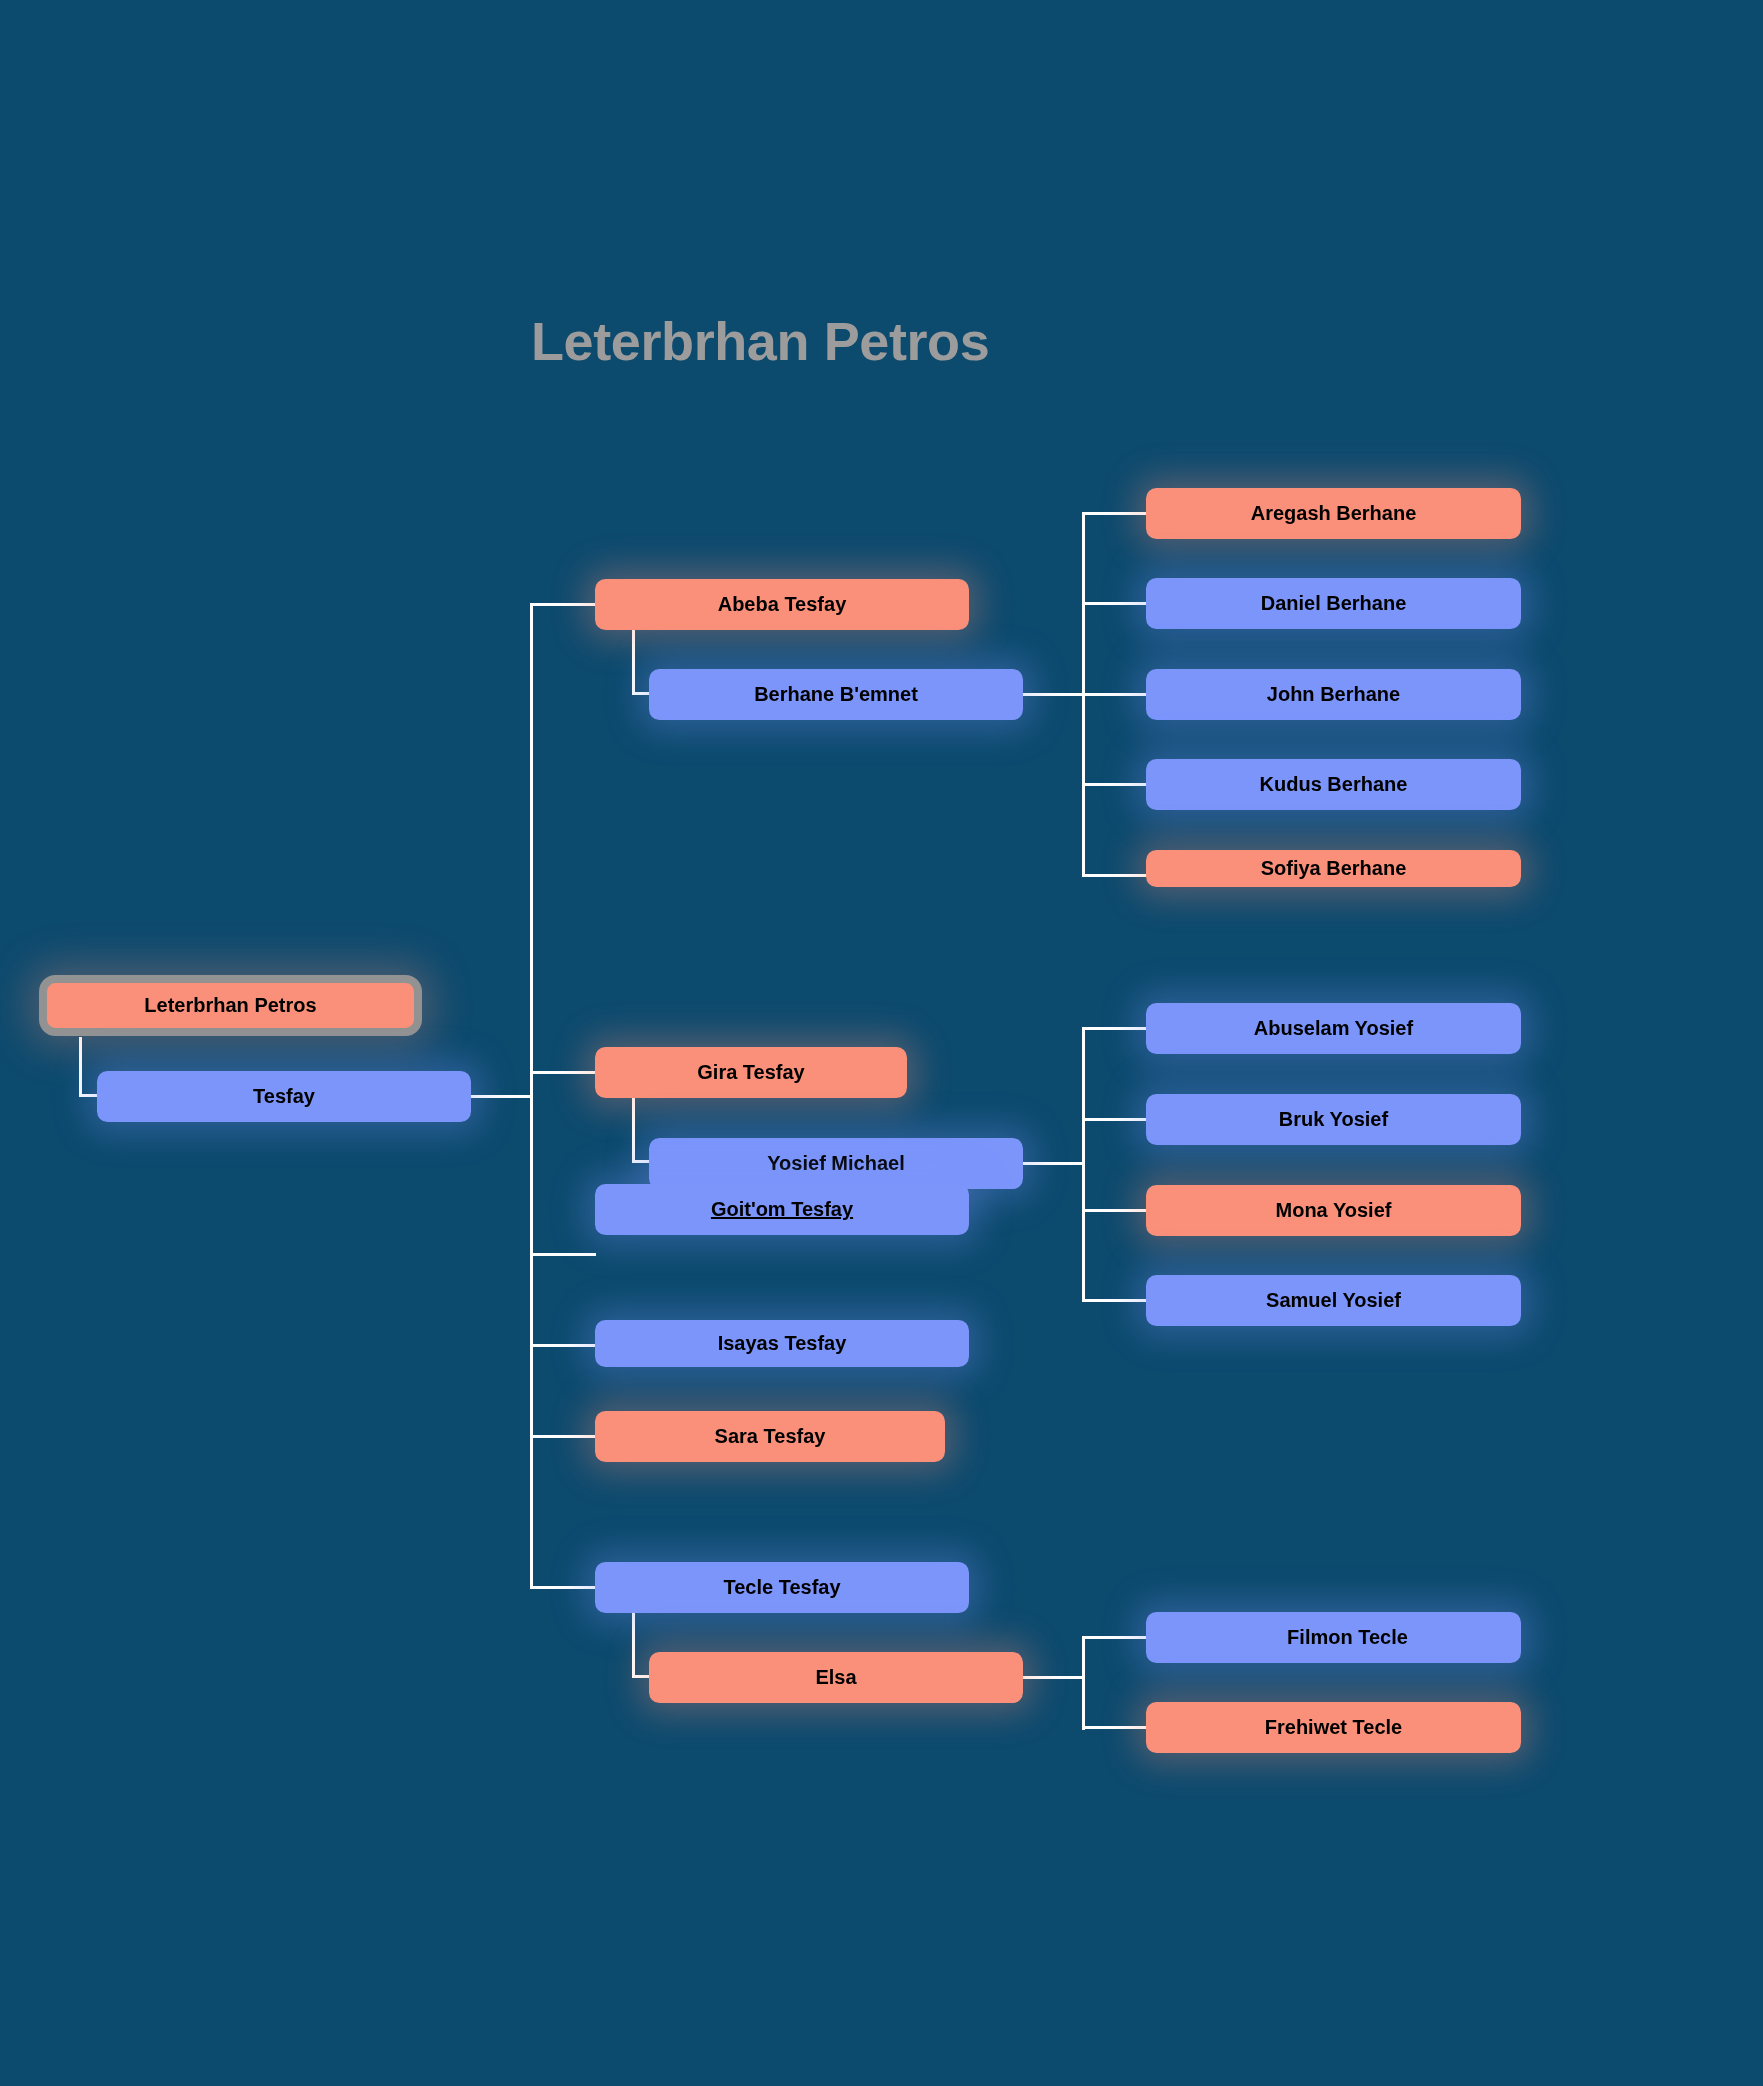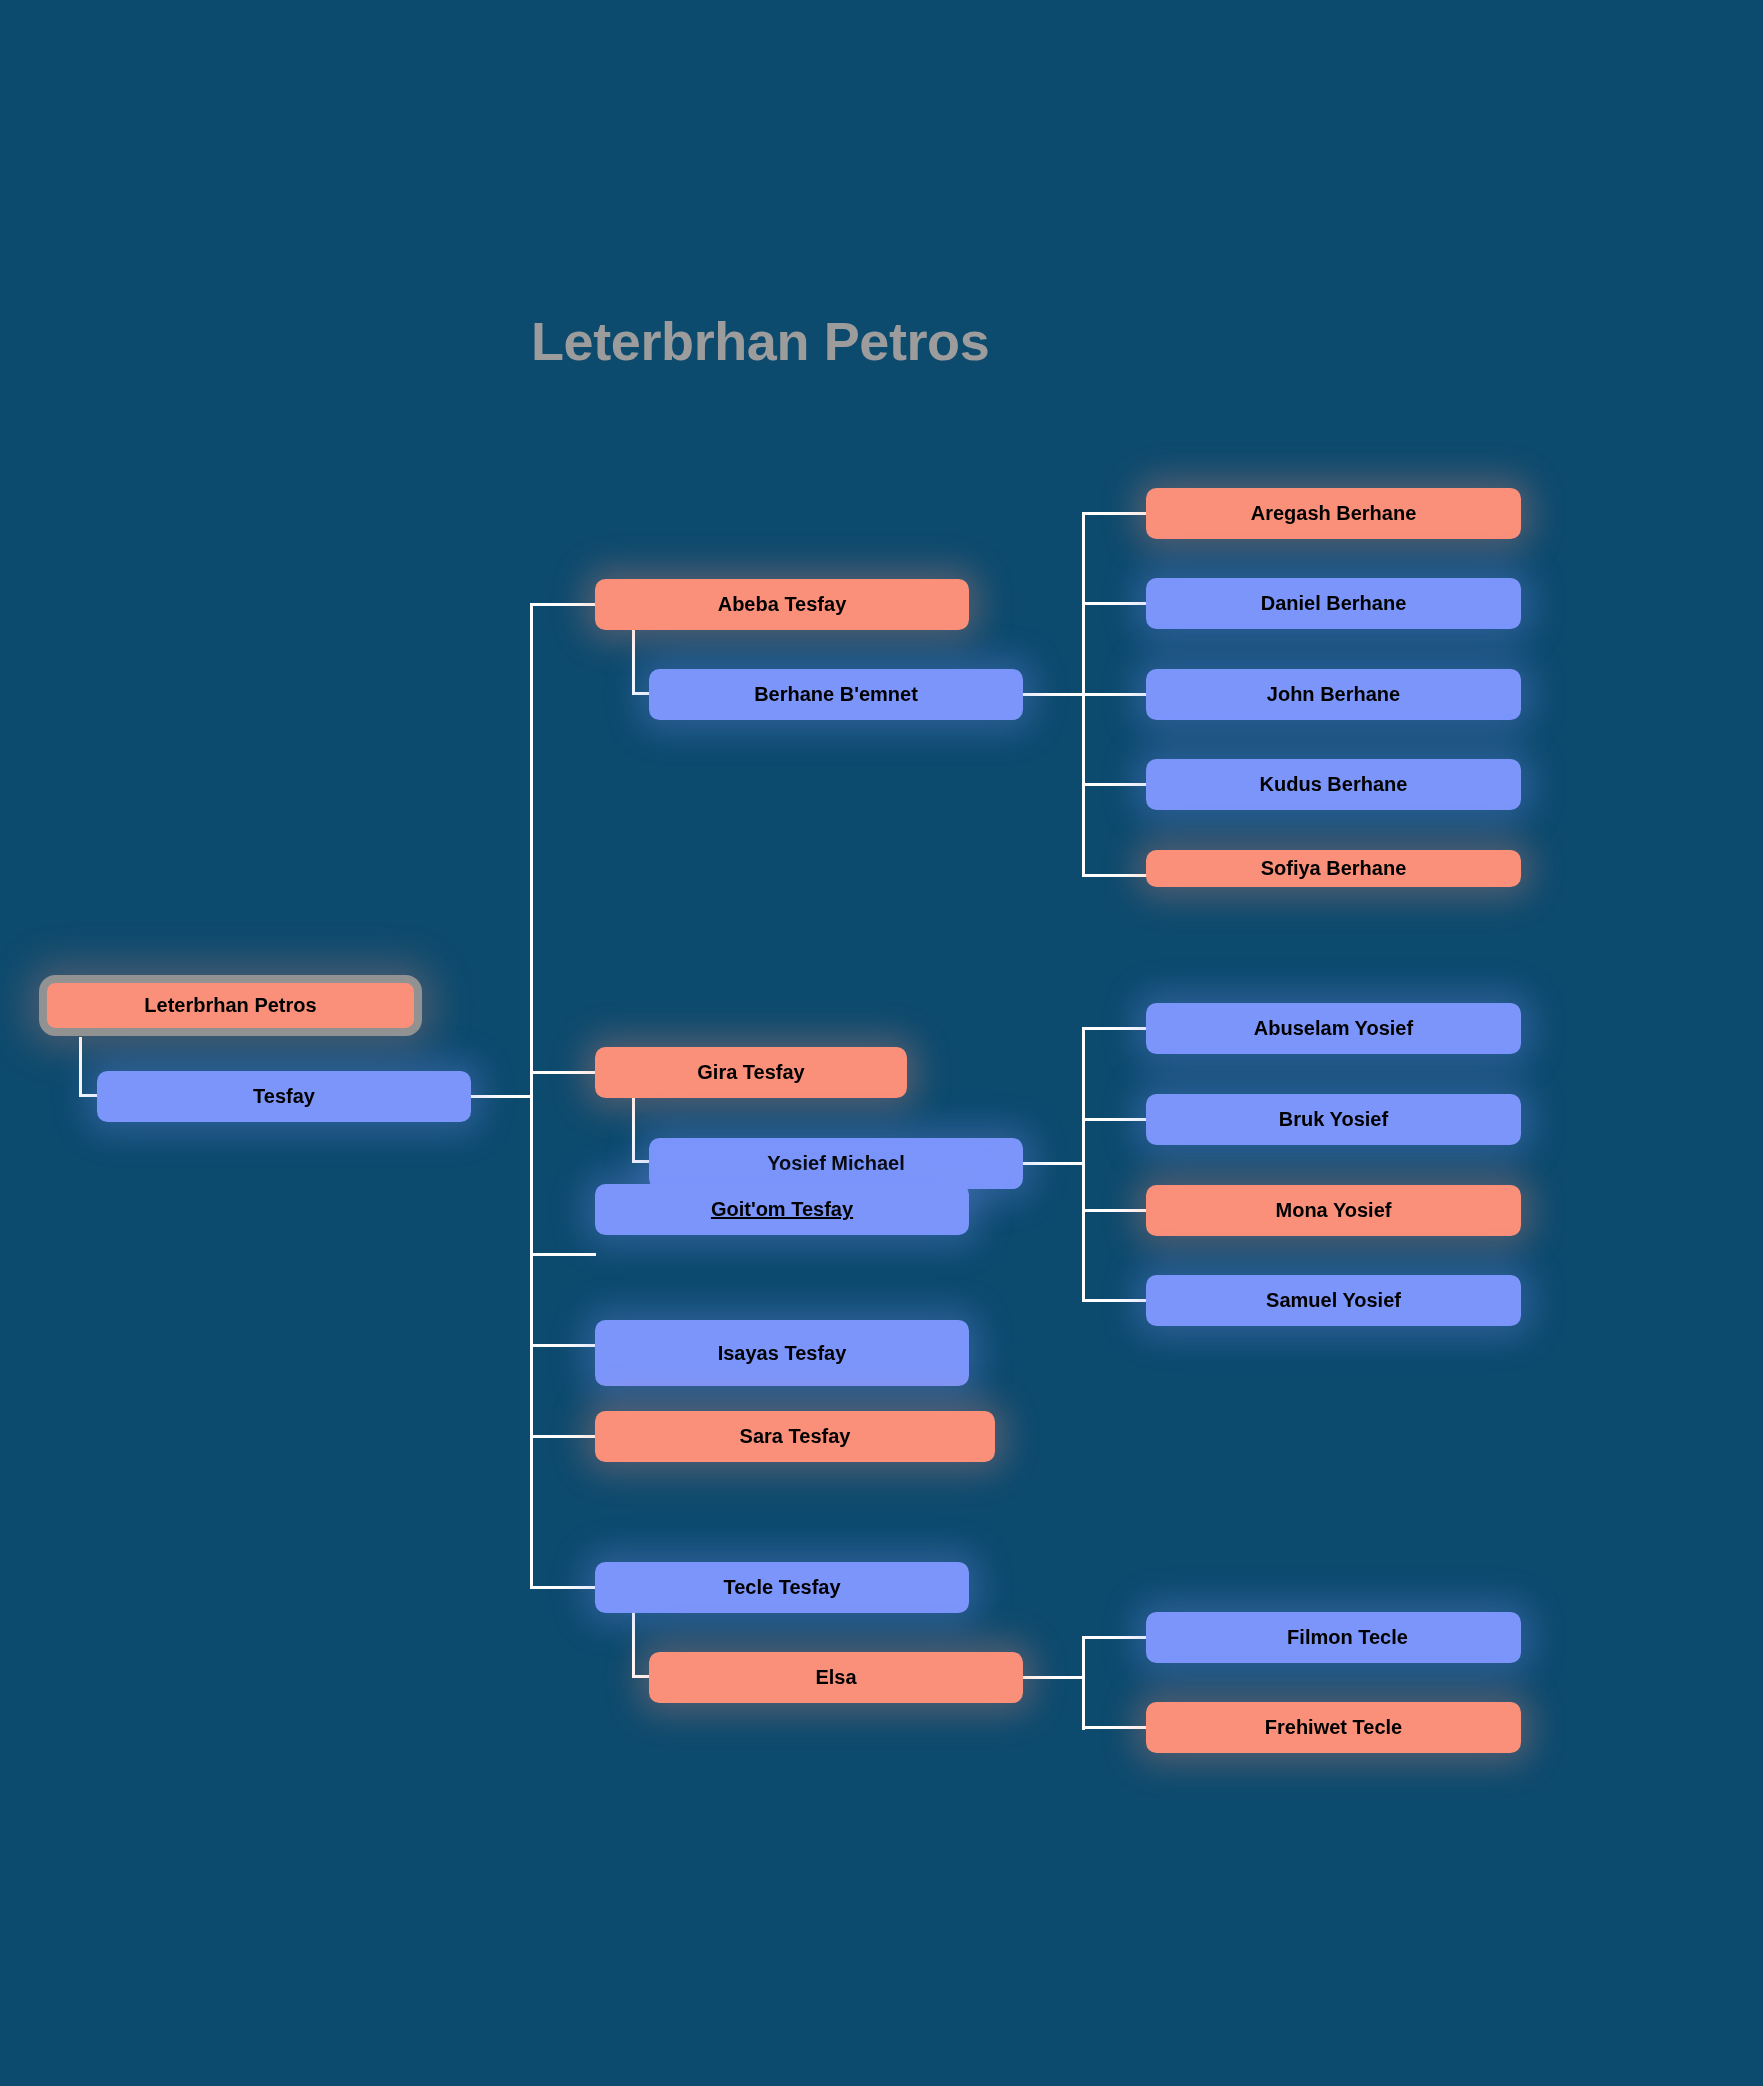--- a/index.html
+++ b/index.html
@@ -124,24 +124,24 @@
       </div>
       <div class="node female" style="left: 595px; top: 1047px; width: 312px; height: 51px;">
         <span class="label">Gira Tesfay</span>
       </div>
       <div class="node male" style="left: 649px; top: 1138px; width: 374px; height: 51px;">
         <span class="label">Yosief Michael</span>
       </div>
       <div class="node male" style="left: 595px; top: 1184px; width: 374px; height: 51px; text-decoration: underline;">
         <span class="label">Goit'om Tesfay</span>
       </div>
-      <div class="node male" style="left: 595px; top: 1320px; width: 374px; height: 66px;">
+      <div class="node male" style="left: 595px; top: 1320px; width: 374px; height: 47px;">
         <span class="label">Isayas Tesfay</span>
       </div>
-      <div class="node female" style="left: 595px; top: 1411px; width: 400px; height: 51px;">
+      <div class="node female" style="left: 595px; top: 1411px; width: 350px; height: 51px;">
         <span class="label">Sara Tesfay</span>
       </div>
       <div class="node male" style="left: 595px; top: 1562px; width: 374px; height: 51px;">
         <span class="label">Tecle Tesfay</span>
       </div>
       <div class="node female" style="left: 649px; top: 1652px; width: 374px; height: 51px;">
         <span class="label">Elsa</span>
       </div>
       <div class="node female" style="left: 1146px; top: 488px; width: 375px; height: 51px;">
         <span class="label">Aregash Berhane</span>

